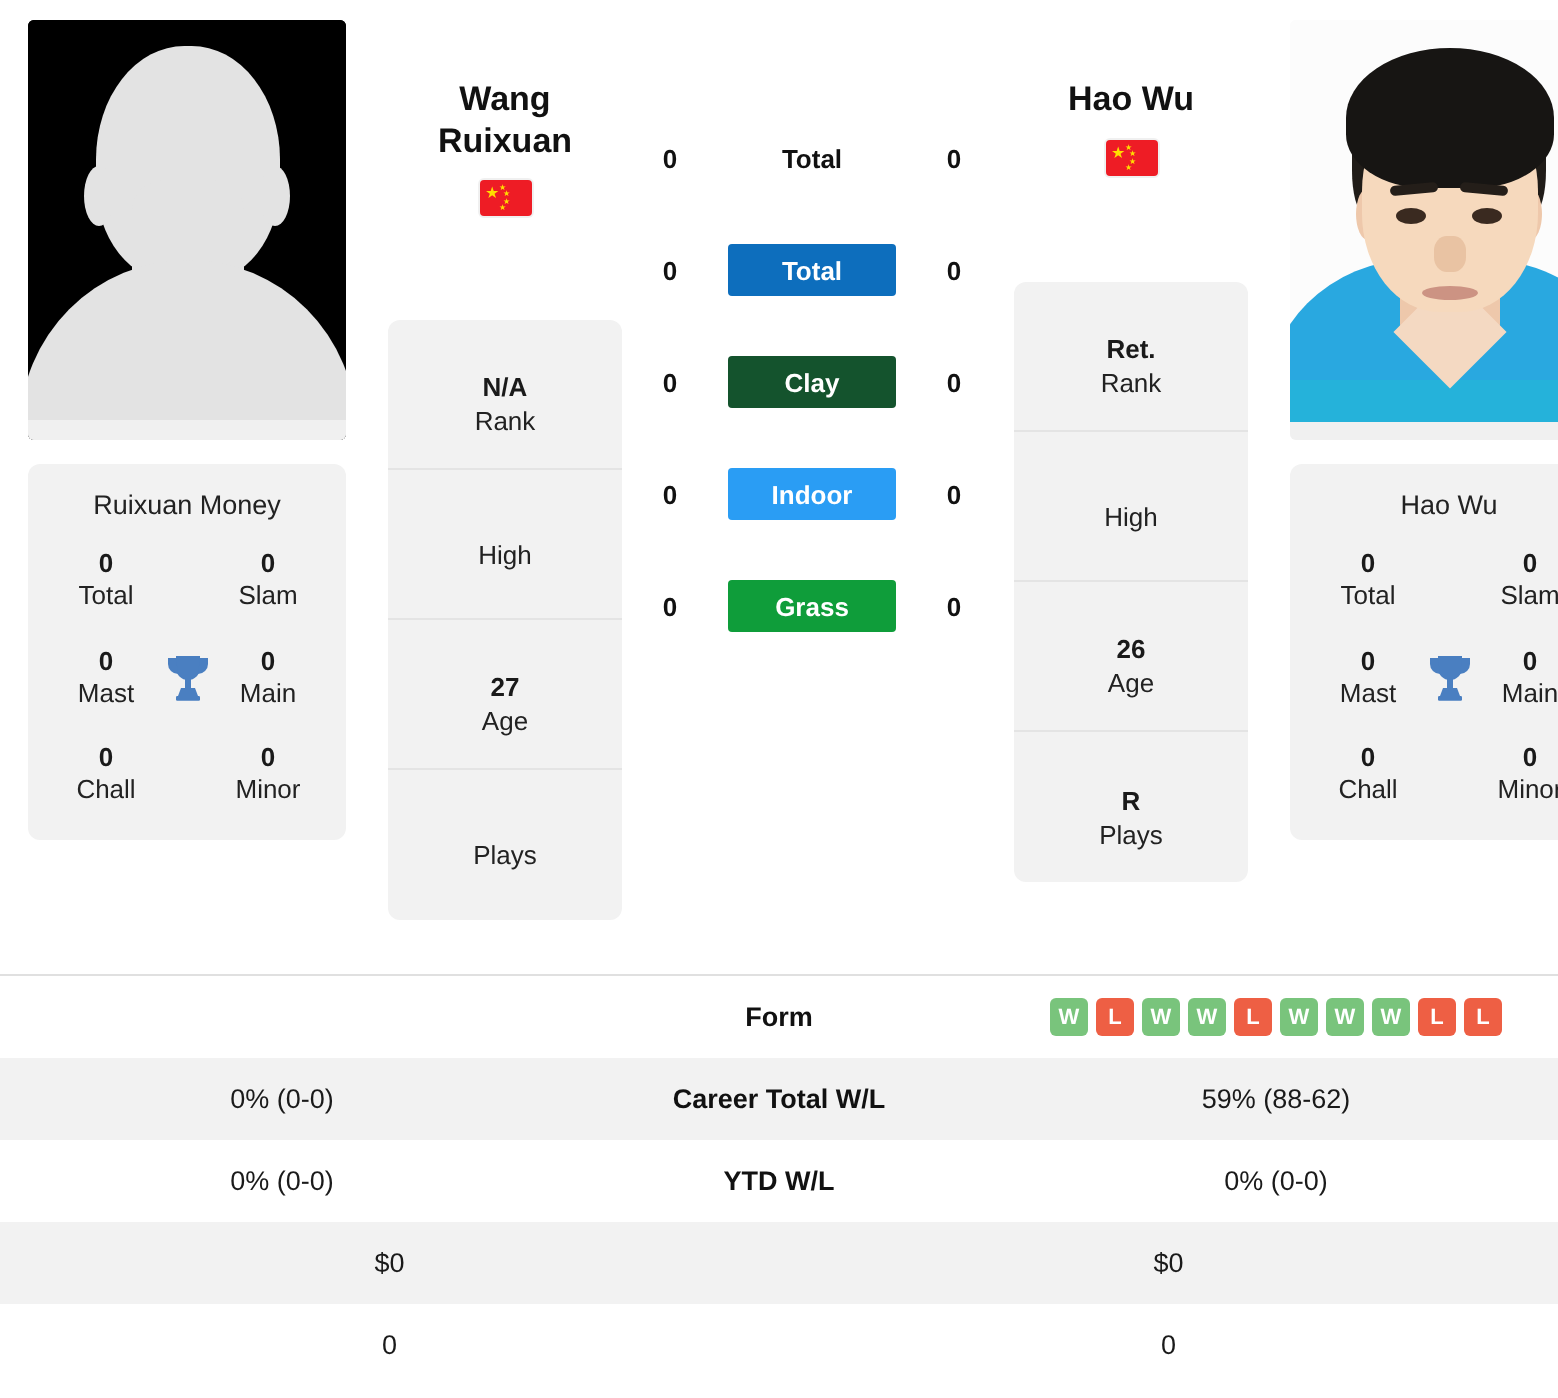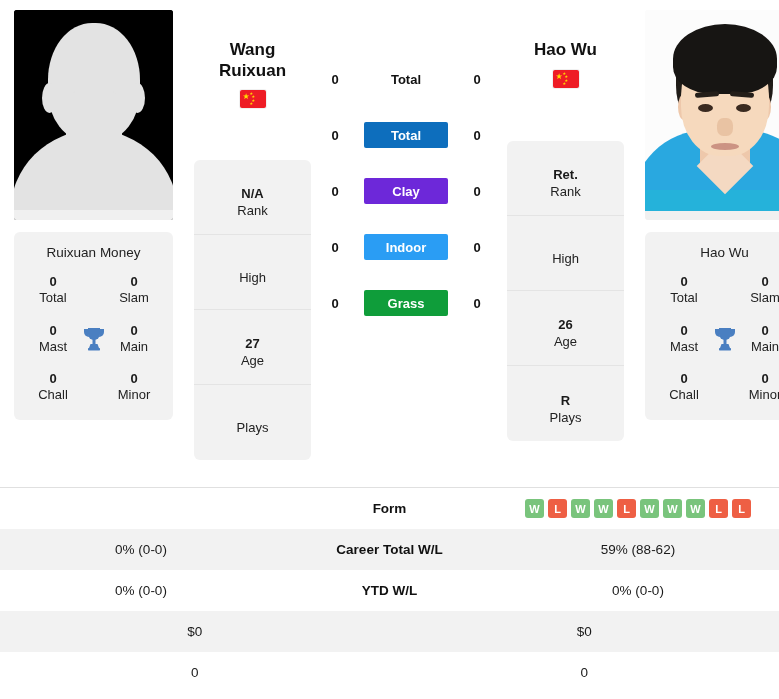--- a/index.html
+++ b/index.html
@@ -423,21 +423,21 @@
         <div class="surf-badge plain">Total</div>
         <div class="surf-num">0</div>
       </div>
       <div class="surf-row">
         <div class="surf-num">0</div>
         <div class="surf-badge" style="background:#0d6ebd">Total</div>
         <div class="surf-num">0</div>
       </div>
       <div class="surf-row">
         <div class="surf-num">0</div>
-        <div class="surf-badge" style="background:#6d28d9">Clay</div>
+        <div class="surf-badge" style="background:#14532d">Clay</div>
         <div class="surf-num">0</div>
       </div>
       <div class="surf-row">
         <div class="surf-num">0</div>
         <div class="surf-badge" style="background:#2a9df4">Indoor</div>
         <div class="surf-num">0</div>
       </div>
       <div class="surf-row">
         <div class="surf-num">0</div>
         <div class="surf-badge" style="background:#0f9d3a">Grass</div>

